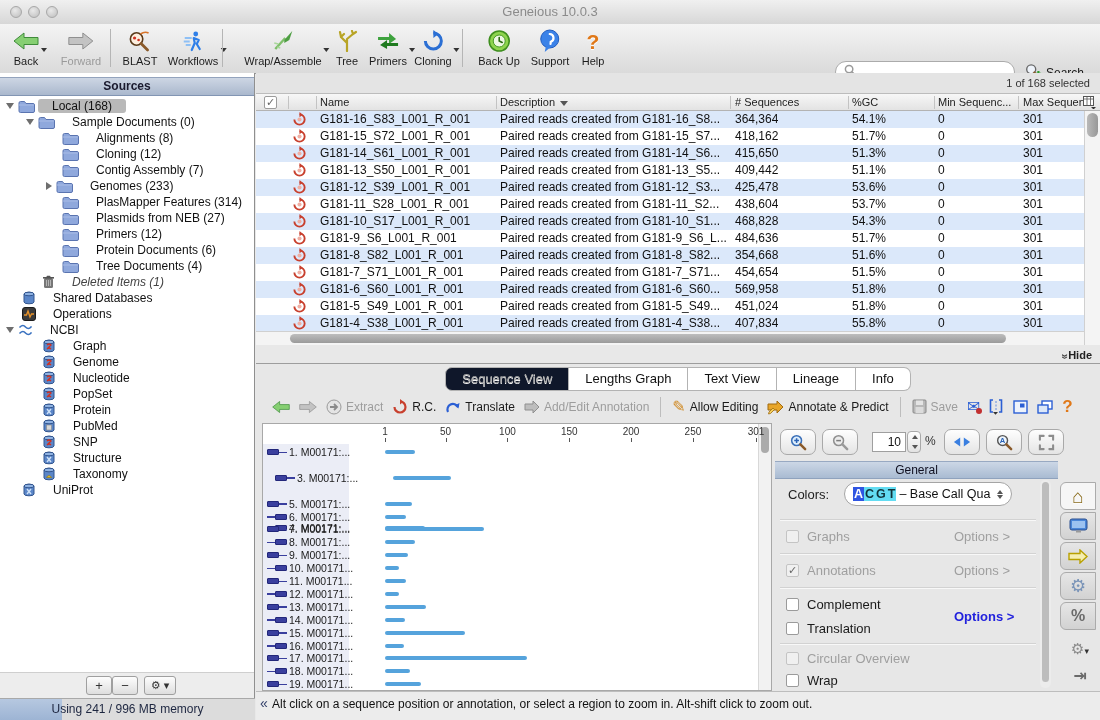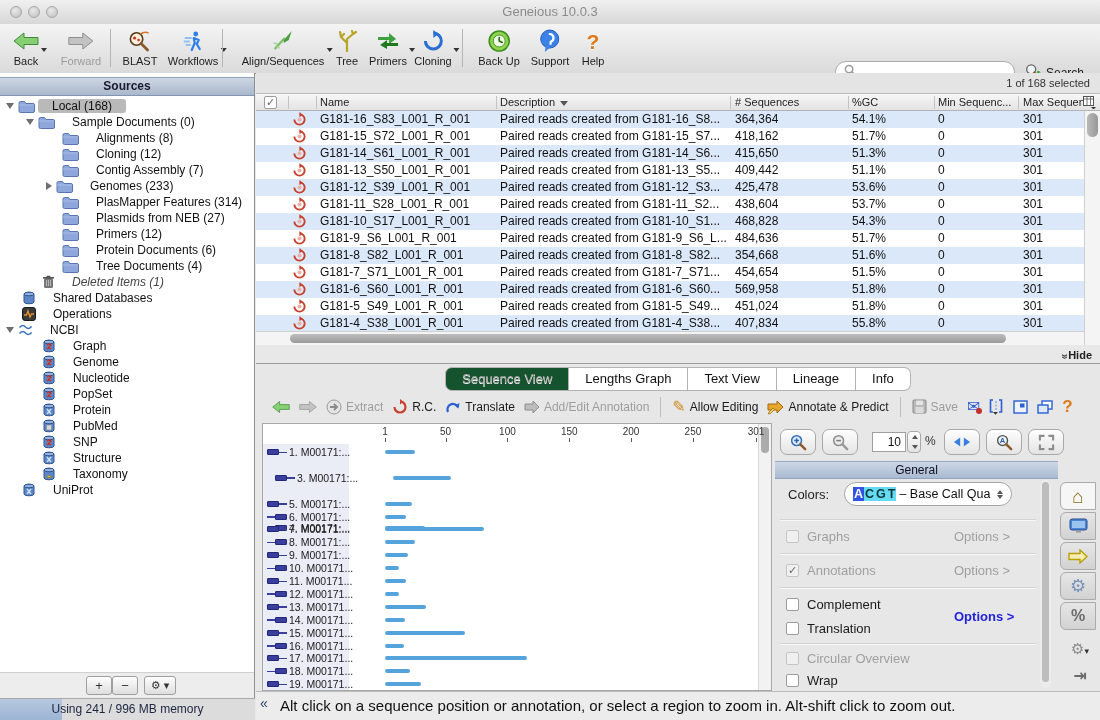--- a/index.html
+++ b/index.html
@@ -60,21 +60,21 @@
   .hscroll{position:absolute;left:256px;top:331px;width:828px;height:14px;background:#f4f4f4;border-top:1px solid #d0d0d0;box-sizing:border-box;}
   .hthumb{position:absolute;top:2px;height:9px;border-radius:5px;background:linear-gradient(#bdbdbd,#9a9a9a);}
   .hidectl{position:absolute;right:8px;top:349px;font-size:11px;font-weight:bold;color:#222;display:flex;align-items:center;gap:2px;}
   .chev2{font-size:10px;font-weight:bold;color:#444;letter-spacing:-2px;display:inline-block;transform:rotate(90deg) scaleY(1.2);}
   
   .vpanel{position:absolute;left:256px;top:363px;width:844px;height:328px;background:#e7e7e7;border-top:1px solid #9d9d9d;box-sizing:border-box;}
   .tabbar{position:absolute;left:0;top:3px;width:844px;height:24px;display:flex;justify-content:center;gap:0;}
   .tab{height:22px;line-height:22px;padding:0 16px;font-size:13px;background:#fff;border:1px solid #b3b3b3;border-left:none;color:#111;}
   .tab:first-child{border-left:1px solid #b3b3b3;border-radius:7px 0 0 7px;}
   .tab:last-child{border-radius:0 7px 7px 0;}
-  .tab.active{background:#14532d;color:#a6a6a6;text-shadow:0 1px 0 #f5f5f5;}
+  .tab.active{background:#0f172a;color:#a6a6a6;text-shadow:0 1px 0 #f5f5f5;}
   .vtoolbar{position:absolute;left:0;top:28px;width:844px;height:29px;display:flex;align-items:center;gap:9px;padding-left:16px;box-sizing:border-box;}
   .vtb{display:flex;align-items:center;gap:4px;font-size:12px;color:#1b1b1b;white-space:nowrap;}
   .vtb.disabled{color:#9d9d9d;}
   .vtsep{width:1px;height:20px;background:#bdbdbd;margin:0 2px;}
   
   .seqview{position:absolute;left:6px;top:59px;width:510px;height:268px;background:#fff;border:1px solid #a8a8a8;box-sizing:border-box;overflow:hidden;}
   .labelstrip{position:absolute;left:0;top:20px;width:86px;height:248px;background:#ebedf6;}
   .rulernum{position:absolute;top:2px;font-size:10px;color:#333;transform:translateX(-50%);}
   .rulertick{position:absolute;top:14px;width:1px;height:4px;background:#555;}
   .seqrow{position:absolute;left:0;width:100%;height:12px;}
@@ -116,21 +116,21 @@
   .optlink.blue{color:#2222dd;font-weight:bold;}
   .pscroll{position:absolute;left:784px;top:116px;width:11px;height:208px;background:#ececec;border-radius:5px;}
   .pthumb{position:absolute;left:2px;top:2px;width:7px;height:200px;border-radius:4px;background:#bdbdbd;}
   .stab{position:absolute;left:804px;width:36px;height:28px;background:linear-gradient(#e6e6e6,#d2d2d2);
     border:1px solid #ababab;border-radius:6px 0 0 6px;display:flex;align-items:center;justify-content:center;box-sizing:border-box;}
   .stab.active{background:#f6f6f6;}
   .sploy{position:absolute;left:810px;width:28px;height:24px;display:flex;align-items:center;justify-content:center;}
   
   .statusbar{position:absolute;left:256px;top:691px;width:844px;height:29px;background:#ececec;border-top:1px solid #bdbdbd;box-sizing:border-box;}
   .sb-collapse{position:absolute;left:4px;top:3px;font-size:14px;color:#33406a;}
-  .sb-hint{position:absolute;left:24px;top:5px;font-size:15px;color:#111;white-space:nowrap;}
+  .sb-hint{position:absolute;left:16px;top:5px;font-size:12px;color:#111;white-space:nowrap;}
   .glyph{line-height:1;}
 </style>
 </head>
 <body>
 
 <div id="app">
 
   <div class="titlebar">
     <span class="light" style="left:10px"></span>
     <span class="light" style="left:28px"></span>
@@ -182,21 +182,21 @@
         </div>
         <div class="titem" style="left: 283px;">
           <div class="ic">
             <svg width="24" height="22" viewBox="0 0 24 22">
               <line x1="4" y1="19" x2="14" y2="8" stroke="#7fbf6a" stroke-width="2.4"></line>
               <path d="M13 10 L21 1 L18 10 L13 13 Z" fill="#4d9e42"></path>
               <path d="M3 13 l4 1 M6 17 l3 1" stroke="#a9d79b" stroke-width="1.6"></path>
             </svg>
             <span class="caret"></span>
           </div>
-          <div class="lb">Align/Sequences</div>
+          <div class="lb">Wrap/Assemble</div>
         </div>
         <div class="titem" style="left: 347px;">
           <div class="ic">
             <svg width="24" height="22" viewBox="0 0 24 22" stroke="#b8a426" stroke-width="2.2" fill="none" stroke-linecap="round">
               <path d="M12 21 V9 M12 13 L6 7 M6 7 L5 2 M6 7 L9 4 M12 9 L18 4 M18 4 L17 1 M18 4 L21 2"></path>
             </svg>
           </div>
           <div class="lb">Tree</div>
         </div>
         <div class="titem" style="left: 388px;">

